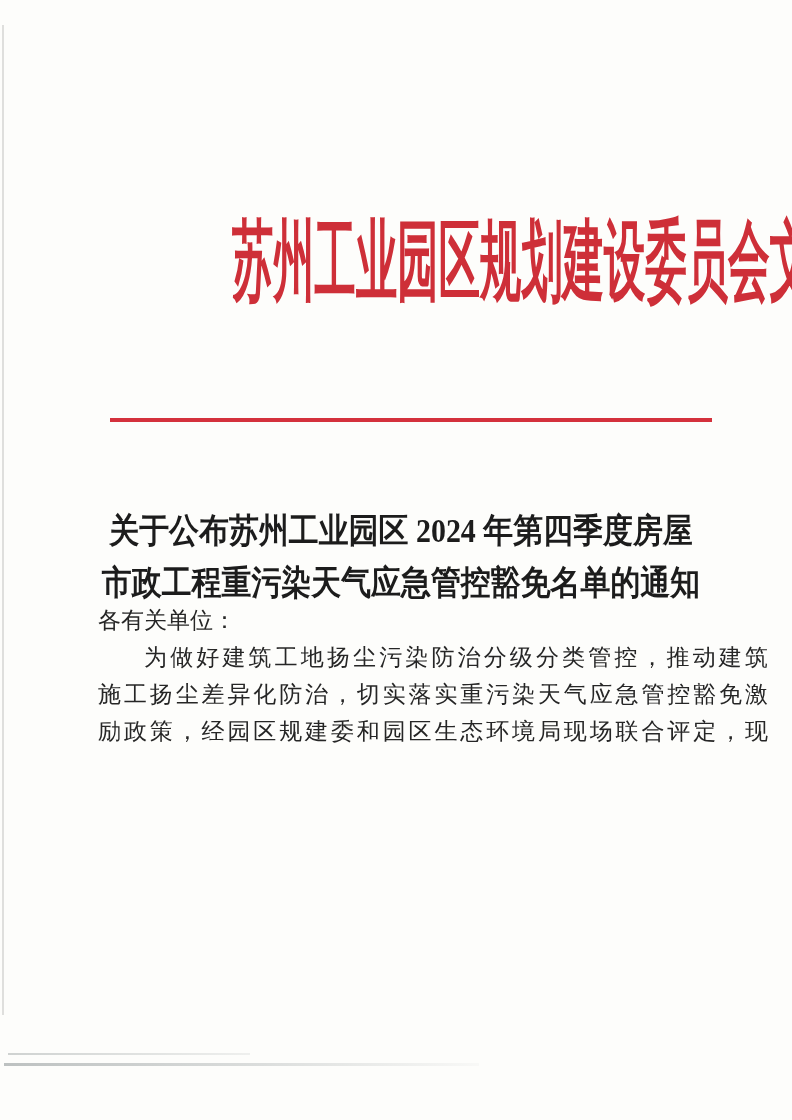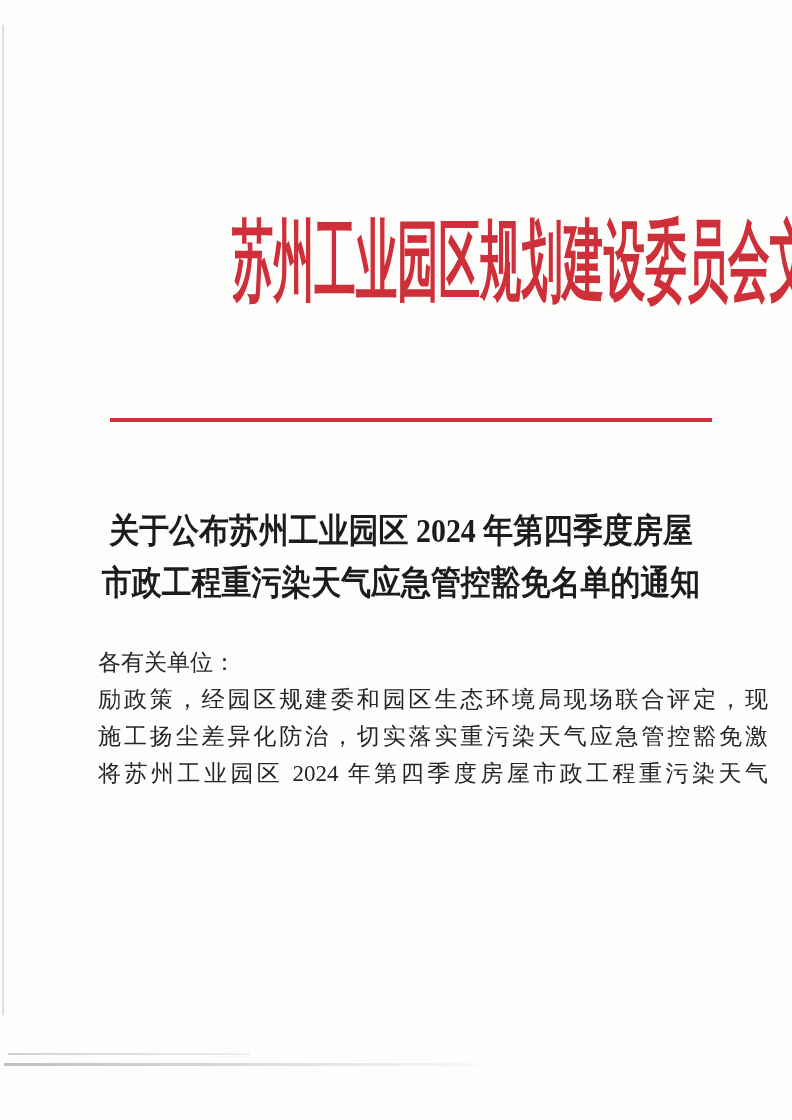--- a/index.html
+++ b/index.html
@@ -55,21 +55,21 @@
     line-height: 52px;
     font-weight: bold;
     color: #1c1c1c;
     transform: translateX(5px) scaleX(0.88);
     transform-origin: 50% 0%;
     white-space: nowrap;
   }
   
   .body-block {
     position: absolute;
-    top: 644px;
+    top: 602px;
     left: 98px;
     width: 670px;
     font-size: 23px;
     color: #262626;
     font-weight: normal;
   }
   .body-line {
     height: 37px;
     line-height: 37px;
     white-space: nowrap;
@@ -120,21 +120,21 @@
 
   <div class="red-rule"></div>
 
   <div class="doc-title">
     <div>关于公布苏州工业园区 2024 年第四季度房屋</div>
     <div>市政工程重污染天气应急管控豁免名单的通知</div>
   </div>
 
   <div class="body-block">
     <div class="body-line">各有关单位：</div>
+    <div class="body-line justify indent">为做好建筑工地扬尘污染防治分级分类管控，推动建筑</div>
+    <div class="body-line justify">施工扬尘差异化防治，切实落实重污染天气应急管控豁免激</div>
     <div class="body-line justify">励政策，经园区规建委和园区生态环境局现场联合评定，现</div>
-    <div class="body-line justify">施工扬尘差异化防治，切实落实重污染天气应急管控豁免激</div>
-    <div class="body-line justify">将苏州工业园区 2024 年第四季度房屋市政工程重污染天气</div>
   </div>
 
   <div class="scan-streak-1"></div>
   <div class="scan-streak-2"></div>
 
 </div>
 
 </body></html>

